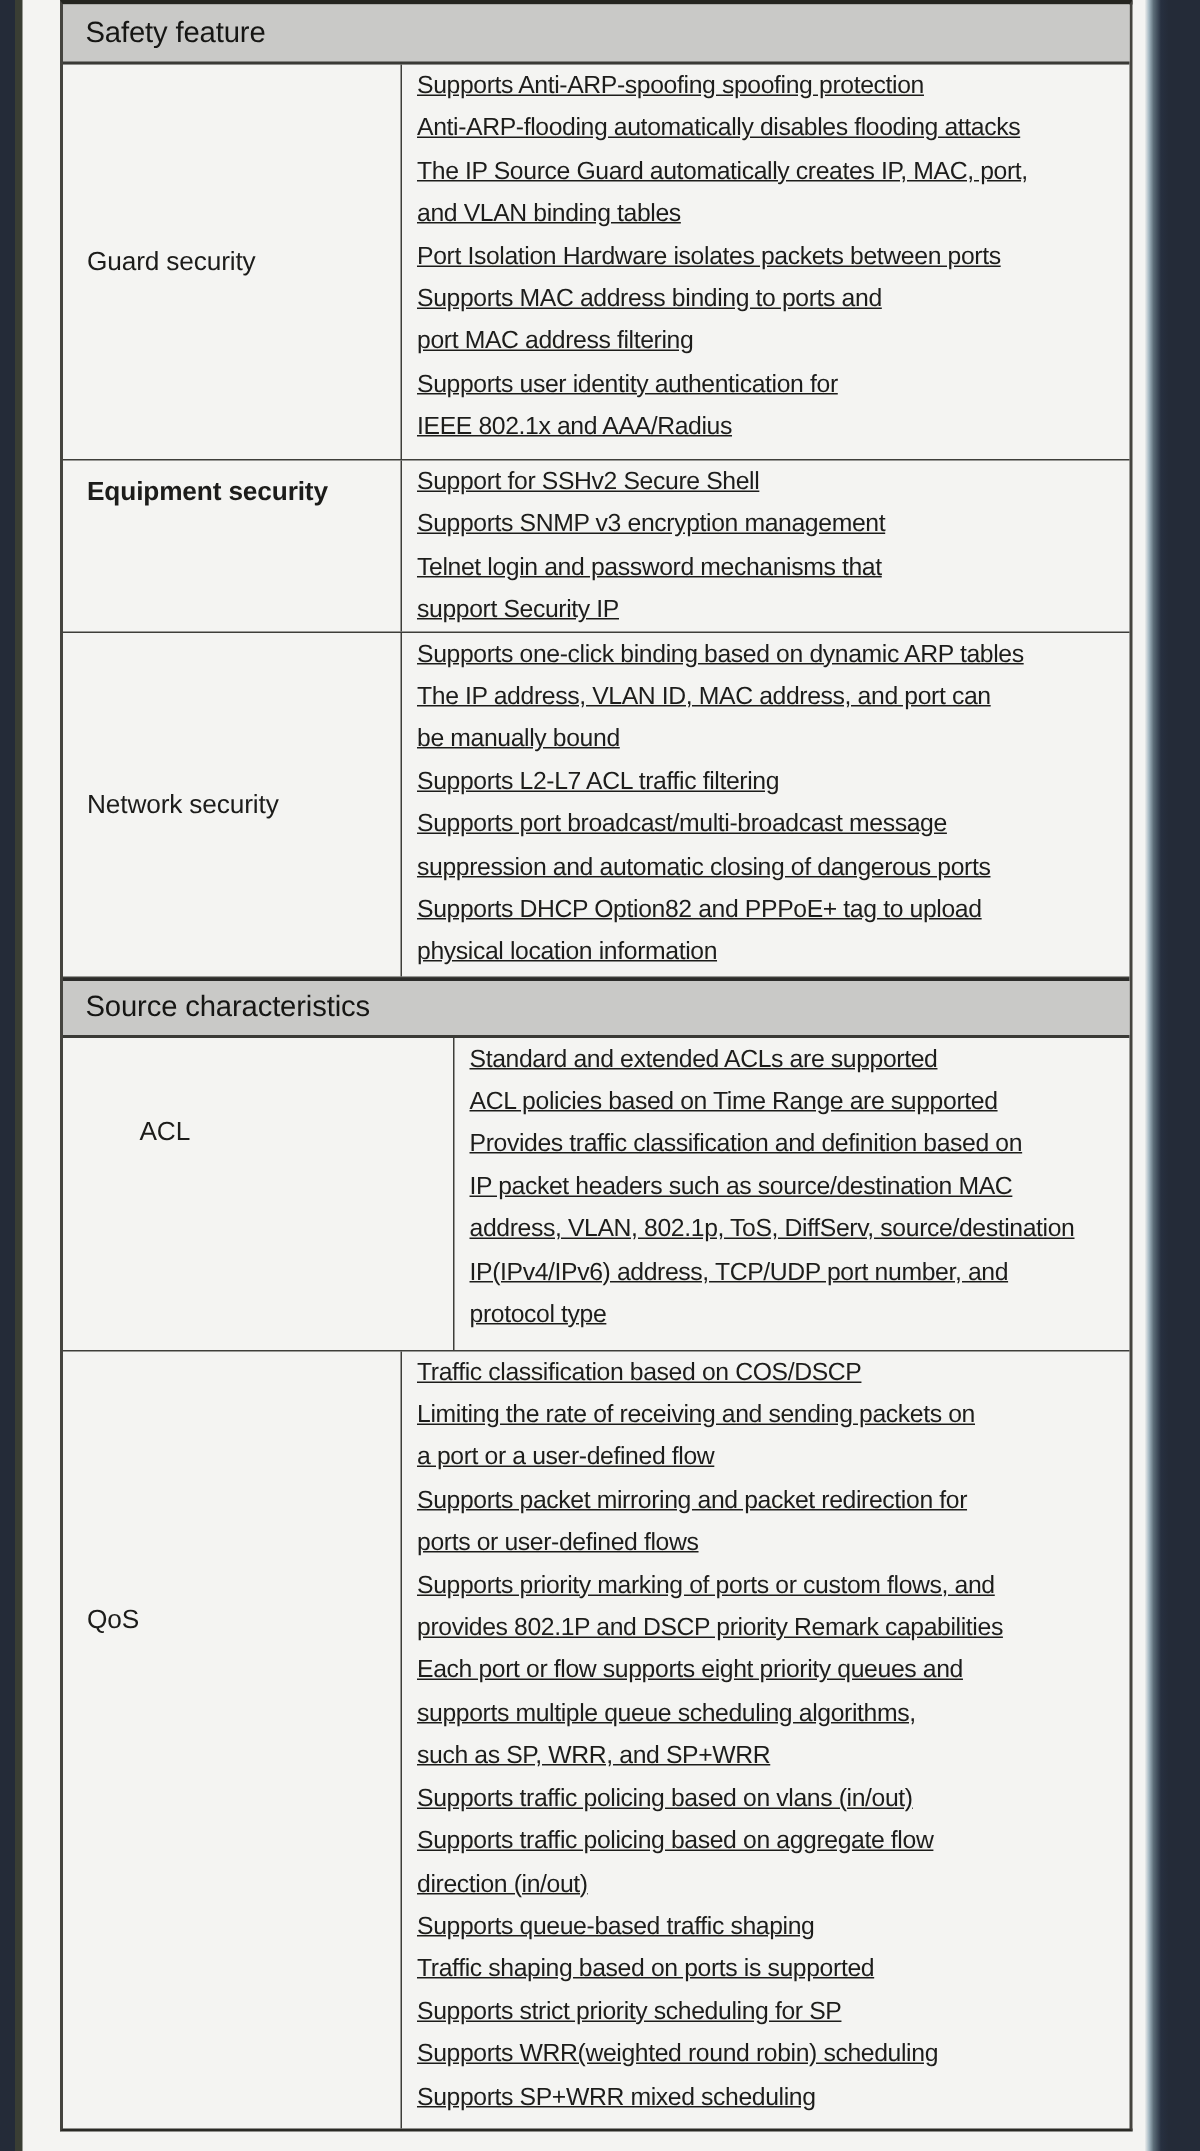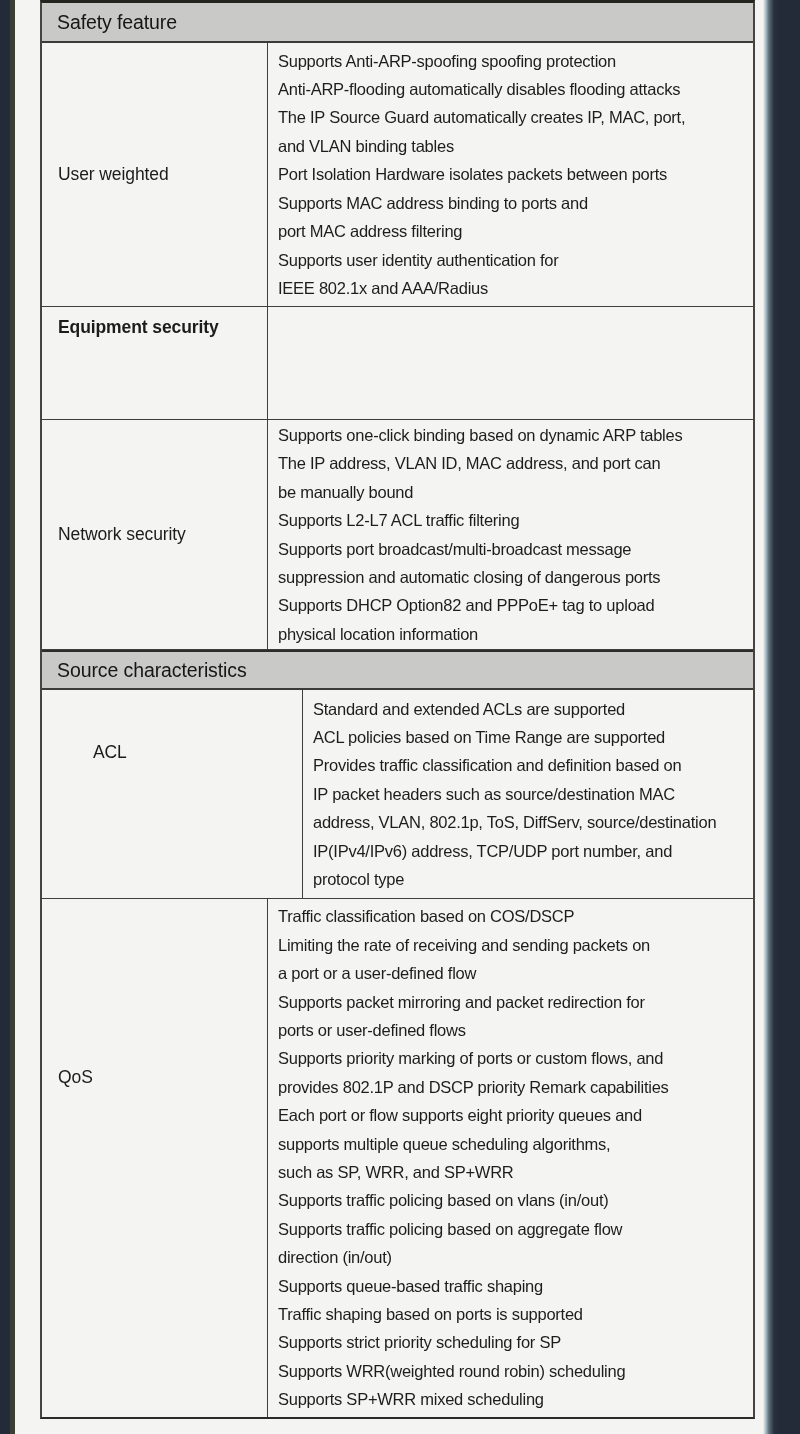--- a/index.html
+++ b/index.html
@@ -67,21 +67,22 @@
     align-items: center;
   }
   .label-cell.valign-top    { align-items: flex-start; padding-top: 10px; font-weight: bold; }
   .label-cell.valign-acl    { align-items: flex-start; padding-top: 52px; margin-left: 35px; }
   .label-cell.valign-qos    { align-items: flex-start; padding-top: 168px; }
   .content-cell {
     flex: 1 1 auto;
     padding: 0 3px 0 10px;
     display: flex;
     flex-direction: column;
-    justify-content: center;
+    justify-content: flex-start;
+    text-decoration: underline;
   }
   .content-text {
     white-space: pre-line;
     font-size: 16.5px;
     line-height: 28.4px;
     letter-spacing: -0.25px;
     color: #1d1d1b;
   }
   .r-user    { min-height: 264px; }
   .r-equip   { min-height: 113px; }
@@ -95,36 +96,42 @@
 <div class="page">
   <div class="edge-left-navy"></div>
   <div class="edge-left-olive"></div>
   <div class="edge-right"></div>
 
   <div class="spec-table">
 
     <div class="section-header">Safety feature</div>
 
     <div class="row r-user">
-      <div class="label-cell">User weighted</div>
+      <div class="label-cell">Guard security</div>
       <div class="content-cell">
         <div class="content-text">Supports Anti-ARP-spoofing spoofing protection
 Anti-ARP-flooding automatically disables flooding attacks
 The IP Source Guard automatically creates IP, MAC, port,
 and VLAN binding tables
 Port Isolation Hardware isolates packets between ports
 Supports MAC address binding to ports and
 port MAC address filtering
 Supports user identity authentication for
 IEEE 802.1x and AAA/Radius</div>
       </div>
     </div>
 
     <div class="row r-equip">
       <div class="label-cell valign-top">Equipment security</div>
+      <div class="content-cell">
+        <div class="content-text">Support for SSHv2 Secure Shell
+Supports SNMP v3 encryption management
+Telnet login and password mechanisms that
+support Security IP</div>
+      </div>
     </div>
 
     <div class="row r-network">
       <div class="label-cell">Network security</div>
       <div class="content-cell">
         <div class="content-text">Supports one-click binding based on dynamic ARP tables
 The IP address, VLAN ID, MAC address, and port can
 be manually bound
 Supports L2-L7 ACL traffic filtering
 Supports port broadcast/multi-broadcast message

